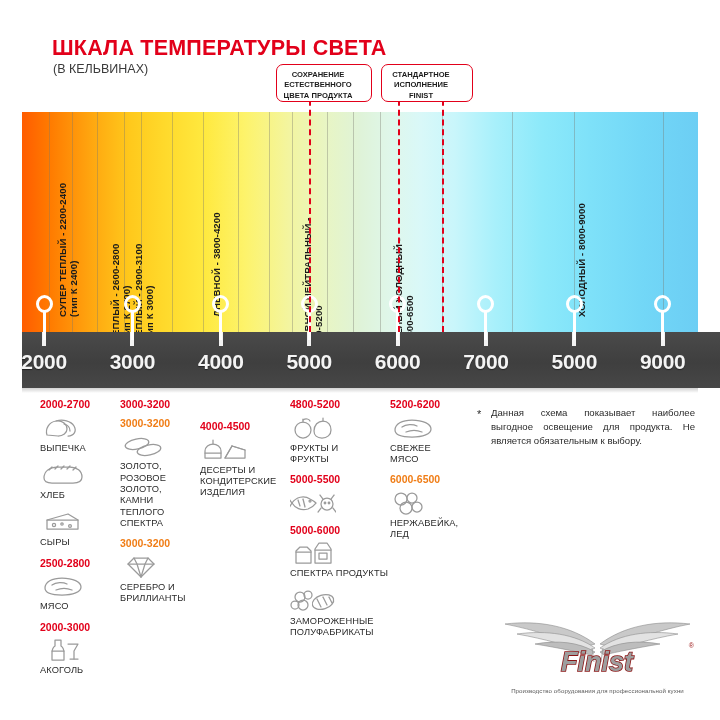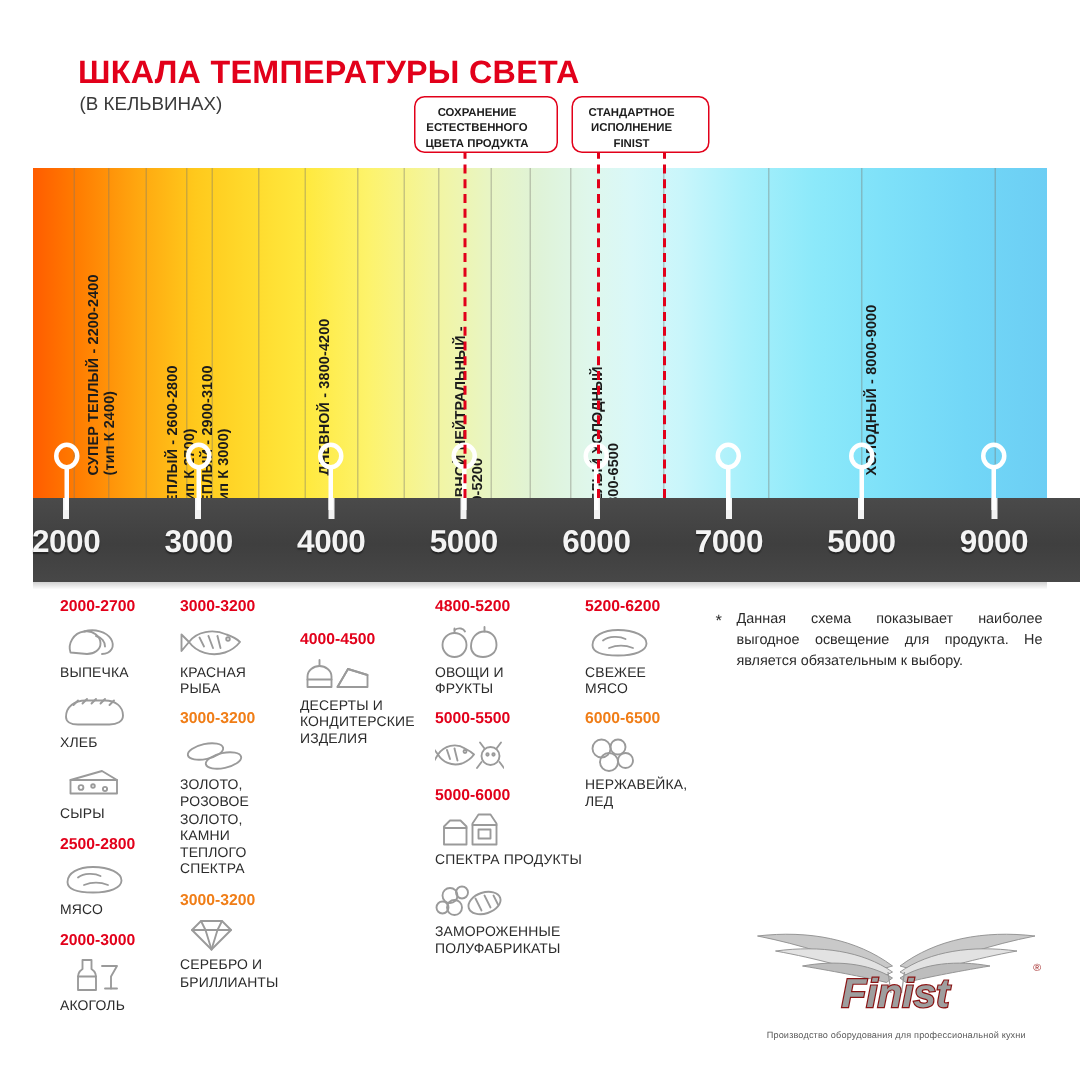--- a/index.html
+++ b/index.html
@@ -341,36 +341,20 @@
               </svg></div>
             <div class="cap">
               <div>АКОГОЛЬ</div>
             </div>
           </div>
         </div>
       </div>
       <div class="col" style="left: 120px; width: 78px;">
         <div class="grp">
           <div class="grp-head head-red">3000-3200</div>
-          <div class="entry">
-            <div class="ic"><svg width="46" height="26" viewBox="0 0 46 26">
-                <g fill="none" stroke="#9a9a9a" stroke-width="1.25" stroke-linejoin="round" stroke-linecap="round">
-                  <path d="M6 13 C11 6 22 4 31 8 C37 10 40 13 40 13 C40 13 36 18 30 20 C21 23 11 20 6 13Z"></path>
-                <path d="M6 13 L1 8 L1 19 Z"></path>
-                  <circle cx="32" cy="11" r="1.2"></circle>
-                <path d="M13 10 L16 16"></path>
-                  <path d="M19 9 L22 17"></path>
-                  <path d="M25 9 L27 17"></path>
-                </g>
-              </svg></div>
-            <div class="cap">
-              <div>КРАСНАЯ</div>
-              <div>РЫБА</div>
-            </div>
-          </div>
         </div>
         <div class="grp">
           <div class="grp-head head-orange">3000-3200</div>
           <div class="entry">
             <div class="ic"><svg width="46" height="26" viewBox="0 0 46 26">
                 <g fill="none" stroke="#9a9a9a" stroke-width="1.25" stroke-linejoin="round" stroke-linecap="round">
                   <ellipse cx="17" cy="11" rx="12" ry="5" transform="rotate(-12 17 11)"></ellipse>
                 <ellipse cx="29" cy="17" rx="12" ry="5" transform="rotate(-12 29 17)"></ellipse>
                 </g>
               </svg></div>
@@ -429,21 +413,21 @@
             <div class="ic"><svg width="46" height="26" viewBox="0 0 46 26">
                 <g fill="none" stroke="#9a9a9a" stroke-width="1.25" stroke-linejoin="round" stroke-linecap="round">
                   <circle cx="13" cy="15" r="8"></circle>
                   <path d="M13 7 L13 4"></path>
                   <path d="M13 5 C16 3 19 4 20 6"></path>
                 <path d="M24 16 C24 10 28 6 33 6 C38 6 41 10 41 15 C41 20 37 23 32 23 C27 23 24 20 24 16Z"></path>
                 <path d="M33 6 L33 3"></path>
                 </g>
               </svg></div>
             <div class="cap">
-              <div>ОВОЩИ И</div>
+              <div>ФРУКТЫ И</div>
               <div>ФРУКТЫ</div>
             </div>
           </div>
         </div>
         <div class="grp">
           <div class="grp-head head-red">5000-5500</div>
           <div class="entry">
             <div class="ic"><svg width="46" height="26" viewBox="0 0 46 26">
                 <g fill="none" stroke="#9a9a9a" stroke-width="1.25" stroke-linejoin="round" stroke-linecap="round">
                   <path d="M2 13 C6 7 14 5 20 9 C24 11 26 13 26 13 C26 13 23 17 18 19 C11 21 5 18 2 13Z"></path>

